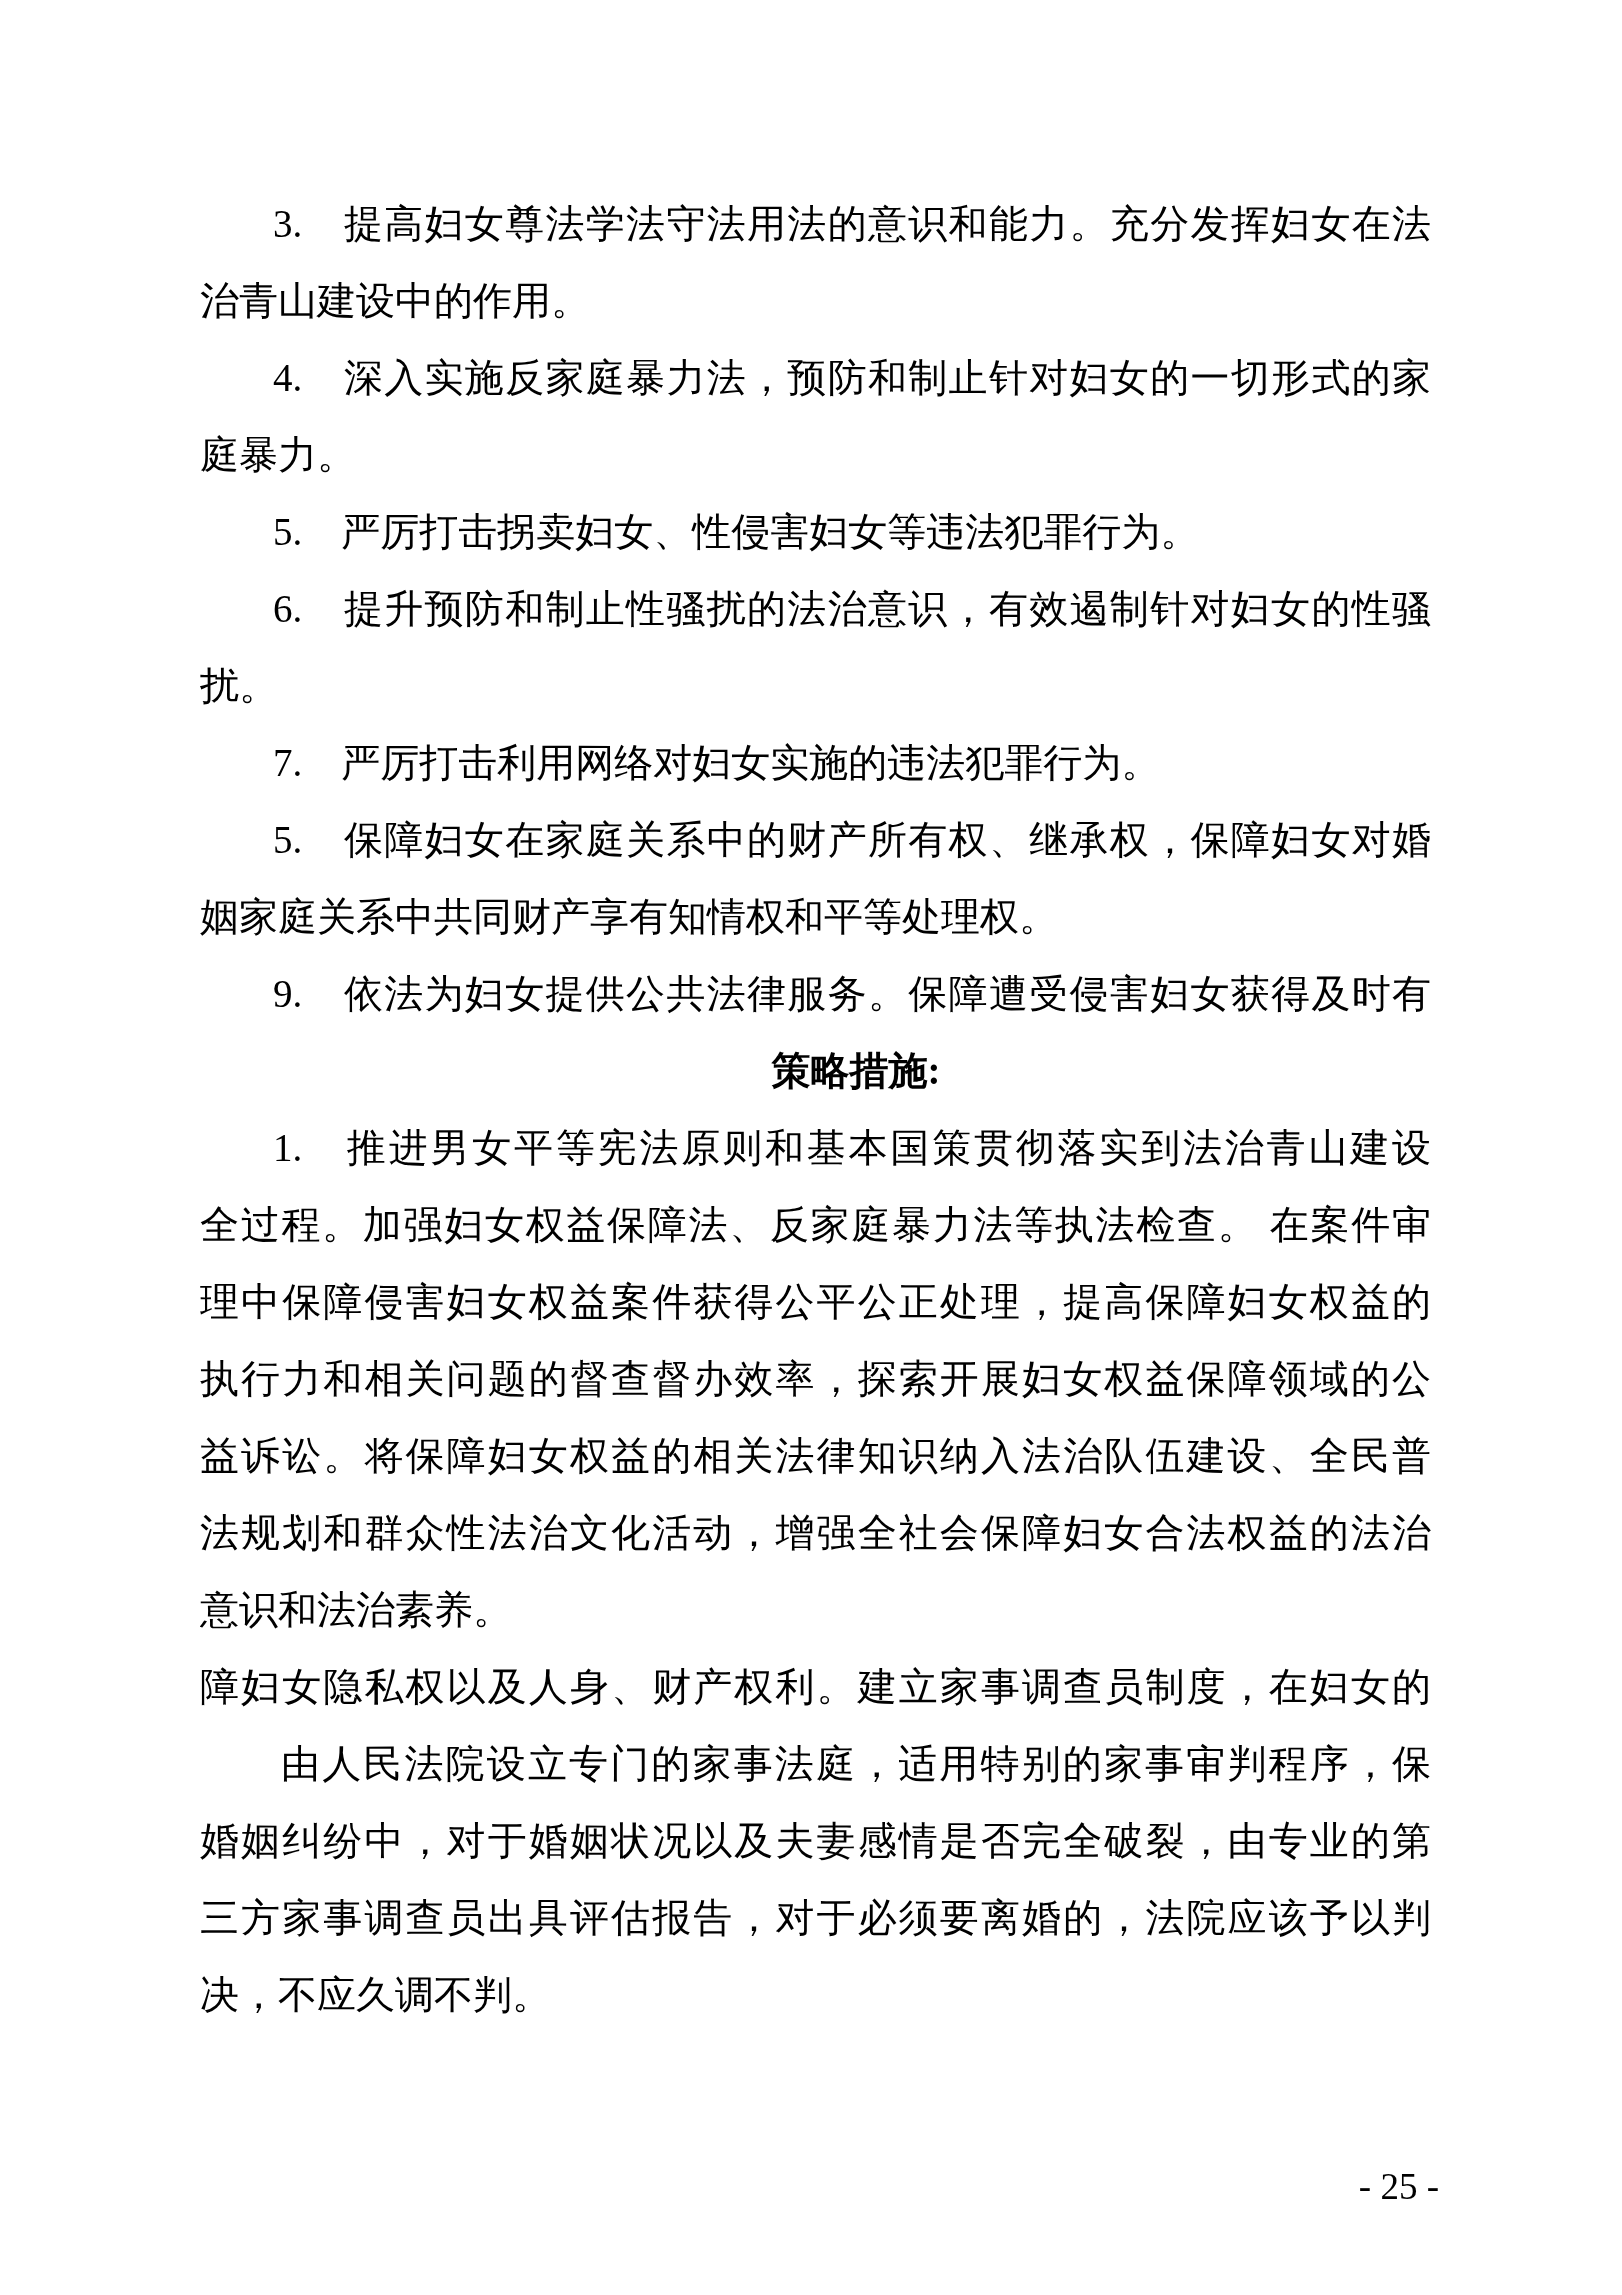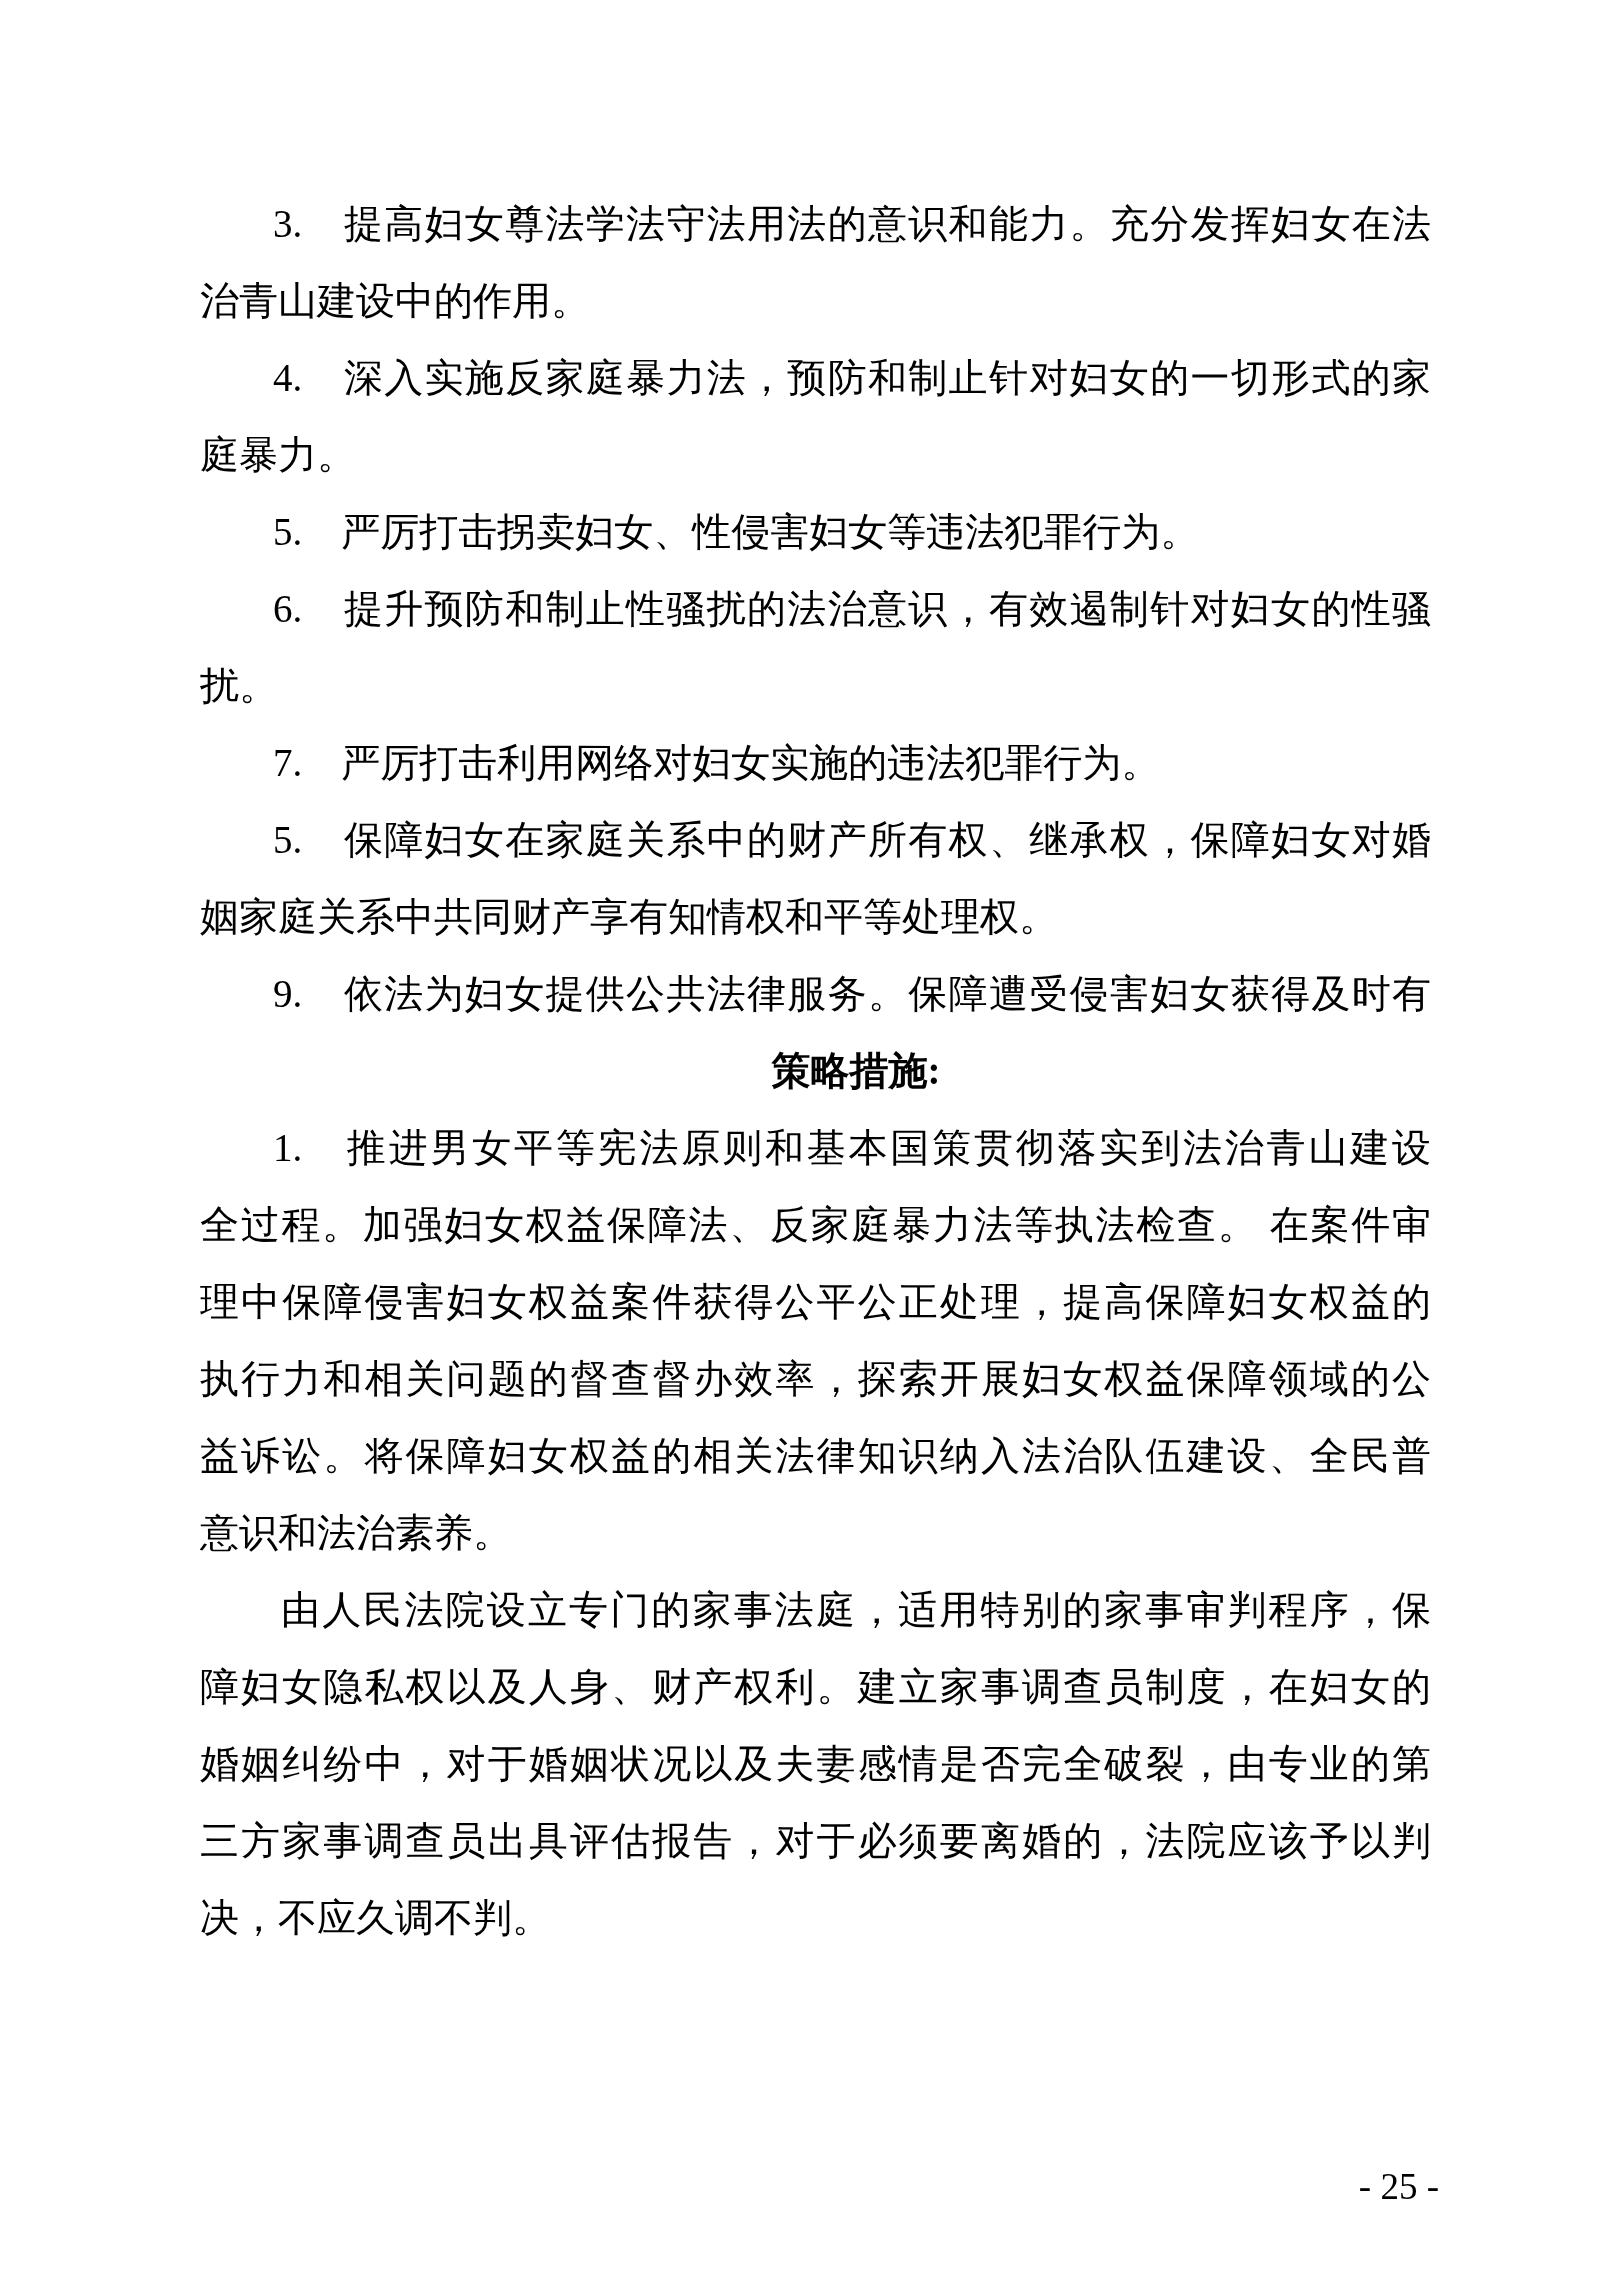--- a/index.html
+++ b/index.html
@@ -65,22 +65,23 @@
   <div class="line indent">7.　严厉打击利用网络对妇女实施的违法犯罪行为。</div>
   <div class="line indent fill">5.　保障妇女在家庭关系中的财产所有权、继承权，保障妇女对婚</div>
   <div class="line">姻家庭关系中共同财产享有知情权和平等处理权。</div>
   <div class="line indent fill">9.　依法为妇女提供公共法律服务。保障遭受侵害妇女获得及时有</div>
   <div class="line indent2 bold">策略措施:</div>
   <div class="line indent fill">1.　推进男女平等宪法原则和基本国策贯彻落实到法治青山建设</div>
   <div class="line fill">全过程。加强妇女权益保障法、反家庭暴力法等执法检查。 在案件审</div>
   <div class="line fill">理中保障侵害妇女权益案件获得公平公正处理，提高保障妇女权益的</div>
   <div class="line fill">执行力和相关问题的督查督办效率，探索开展妇女权益保障领域的公</div>
   <div class="line fill">益诉讼。将保障妇女权益的相关法律知识纳入法治队伍建设、全民普</div>
+  <div class="line fill">法规划和群众性法治文化活动，增强全社会保障妇女合法权益的法治</div>
   <div class="line">意识和法治素养。</div>
+  <div class="line fill">障妇女隐私权以及人身、财产权利。建立家事调查员制度，在妇女的</div>
   <div class="line indent2 fill">由人民法院设立专门的家事法庭，适用特别的家事审判程序，保</div>
-  <div class="line fill">障妇女隐私权以及人身、财产权利。建立家事调查员制度，在妇女的</div>
   <div class="line fill">婚姻纠纷中，对于婚姻状况以及夫妻感情是否完全破裂，由专业的第</div>
   <div class="line fill">三方家事调查员出具评估报告，对于必须要离婚的，法院应该予以判</div>
   <div class="line">决，不应久调不判。</div>
 </div>
 
 <div class="page-number">- 25 -</div>
 
 
 </body></html>

